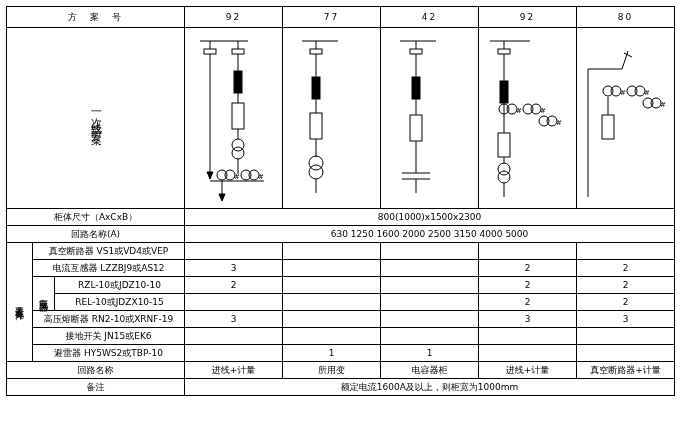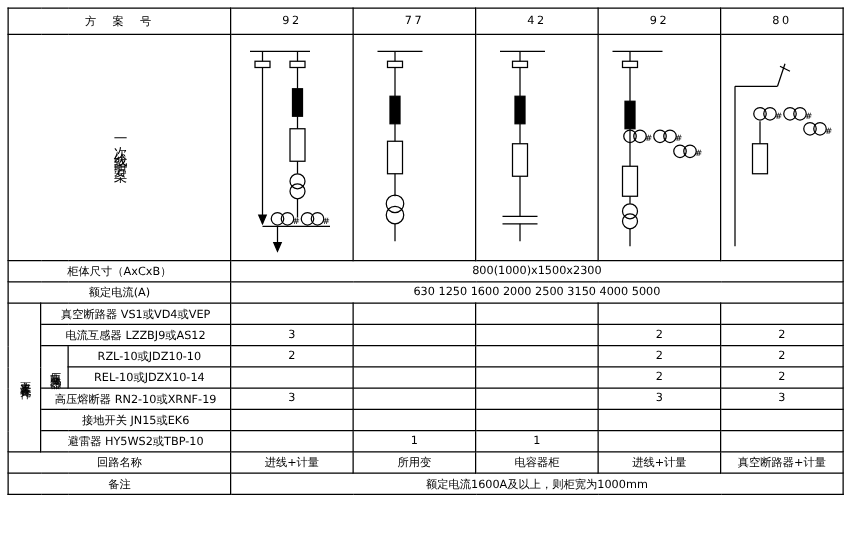--- a/index.html
+++ b/index.html
@@ -165,21 +165,21 @@
       </svg>
     </td>
   </tr>
 
   <tr class="r">
     <td colspan="3" class="rowlabel">柜体尺寸（AxCxB）</td>
     <td colspan="5">800(1000)x1500x2300</td>
   </tr>
 
   <tr class="r">
-    <td colspan="3" class="rowlabel">额定电流(A)</td>
+    <td colspan="3" class="rowlabel">回路名称(A)</td>
     <td colspan="5">630 1250 1600 2000 2500 3150 4000 5000</td>
   </tr>
 
   <tr class="r">
     <td rowspan="7" class="sidelabel">
       <span class="sv">主要设备元件</span>
     </td>
     <td colspan="2" class="rowlabel rowlabel-l small">真空断路器  VS1或VD4或VEP</td>
     <td></td>
     <td></td>
@@ -203,21 +203,21 @@
     </td>
     <td class="rowlabel rowlabel-l small">RZL-10或JDZ10-10</td>
     <td>2</td>
     <td></td>
     <td></td>
     <td>2</td>
     <td>2</td>
   </tr>
 
   <tr class="r">
-    <td class="rowlabel rowlabel-l small">REL-10或JDZX10-14</td>
+    <td class="rowlabel rowlabel-l small">REL-10或JDZX10-15</td>
     <td></td>
     <td></td>
     <td></td>
     <td>2</td>
     <td>2</td>
   </tr>
 
   <tr class="r">
     <td colspan="2" class="rowlabel rowlabel-l small">高压熔断器  RN2-10或XRNF-19</td>
     <td>3</td>

